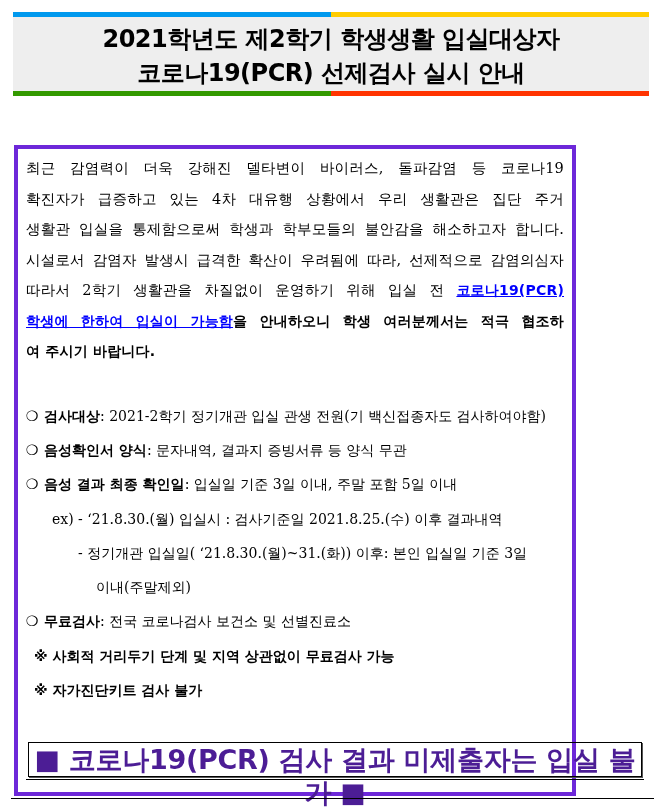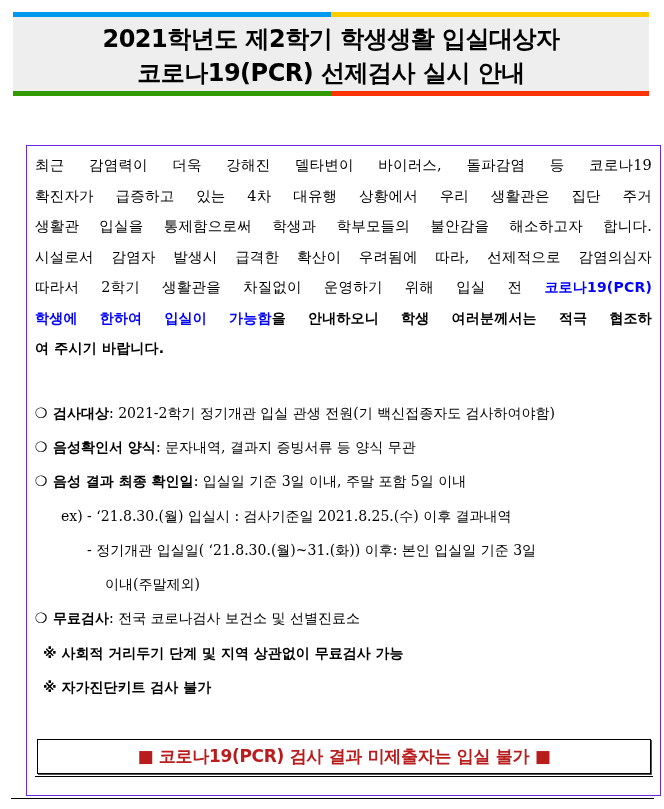--- a/index.html
+++ b/index.html
@@ -11,41 +11,41 @@
   .header .bar.tl { top: 0; left: 0; }
   .header .bar.tr { top: 0; left: 318px; }
   .header .bar.bl { bottom: 0; left: 0; }
   .header .bar.br { bottom: 0; left: 318px; }
   .header .title { position: absolute; left: 0; right: 0; text-align: center;
      font-family: "DejaVu Sans", "Liberation Sans", sans-serif; font-weight: bold;
      font-size: 24px; letter-spacing: -0.5px; line-height: 30px; color: #000; }
   .header .t1 { top: 12px; }
   .header .t2 { top: 46px; }
 
-  .box { position: absolute; left: 26px; top: 145px; width: 635px; height: 651px;
-         border: 1px solid #6d28d9; box-sizing: border-box; }
+  .box { position: absolute; left: 14px; top: 145px; width: 562px; height: 651px;
+         border: 4px solid #6d28d9; box-sizing: border-box; }
   .para { position: absolute; left: 8px; right: 8px; top: 4px; font-size: 14.5px;
           line-height: 30.5px; text-align: justify; word-break: keep-all; letter-spacing: 0.2px; }
   .para .line { display: block; white-space: nowrap; text-align-last: justify; text-align: justify; }
   .para .line.last { text-align-last: left; }
-  .link { color: #0000ff; font-weight: bold;
+  .link { color: #0000ff; text-decoration: underline; font-weight: bold;
           font-family: "DejaVu Sans", "Liberation Sans", sans-serif; font-size: 14px; }
   .bold { font-weight: bold; font-family: "DejaVu Sans", "Liberation Sans", sans-serif; font-size: 14px; }
 
   .items { position: absolute; left: 8px; right: 8px; top: 256px; font-size: 14px; }
   .item { position: absolute; left: 0; white-space: nowrap; line-height: 22px; }
   .item .bullet { display: inline-block; width: 18px; font-family: "DejaVu Sans", sans-serif; font-weight: bold; }
   .item .label { font-weight: bold; font-family: "DejaVu Sans", "Liberation Sans", sans-serif; }
   .note { position: absolute; white-space: nowrap; line-height: 22px; font-weight: bold;
           font-family: "DejaVu Sans", "Liberation Sans", sans-serif; font-size: 14px; }
 
   .banner { position: absolute; left: 10px; top: 593px; width: 614px; height: 35px;
             border: 1px solid #000; box-sizing: border-box; box-shadow: 1px 1px 0 #555;
-            text-align: center; color: #b91c1c; font-weight: bold;
-            font-family: "DejaVu Sans", "Liberation Sans", sans-serif; font-size: 17px; line-height: 33px; letter-spacing: -0.3px; }
+            text-align: center; color: #4c1d95; font-weight: bold;
+            font-family: "DejaVu Sans", "Liberation Sans", sans-serif; font-size: 27px; line-height: 33px; letter-spacing: -0.3px; }
   .banner-underline { position: absolute; left: 8px; top: 630px; width: 618px; height: 1px; background: #000; }
   .bottom-line { position: absolute; left: 11px; top: 798px; width: 643px; height: 1px; background: #000; }
 </style>
 </head>
 <body>
 
 <div class="header">
   <div class="bar tl" style="background:#0099ee"></div>
   <div class="bar tr" style="background:#ffcc00"></div>
   <div class="title t1">2021학년도 제2학기 학생생활 입실대상자</div>

